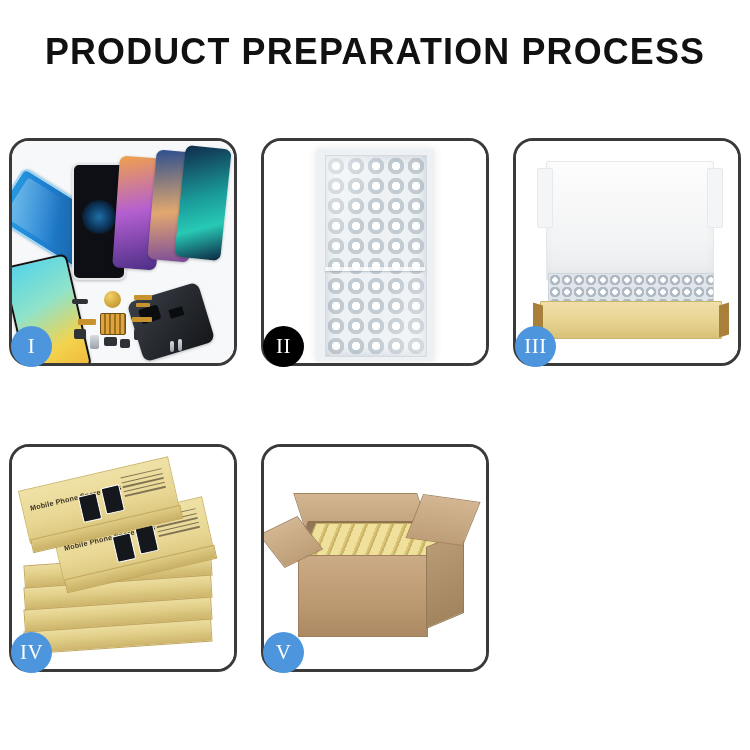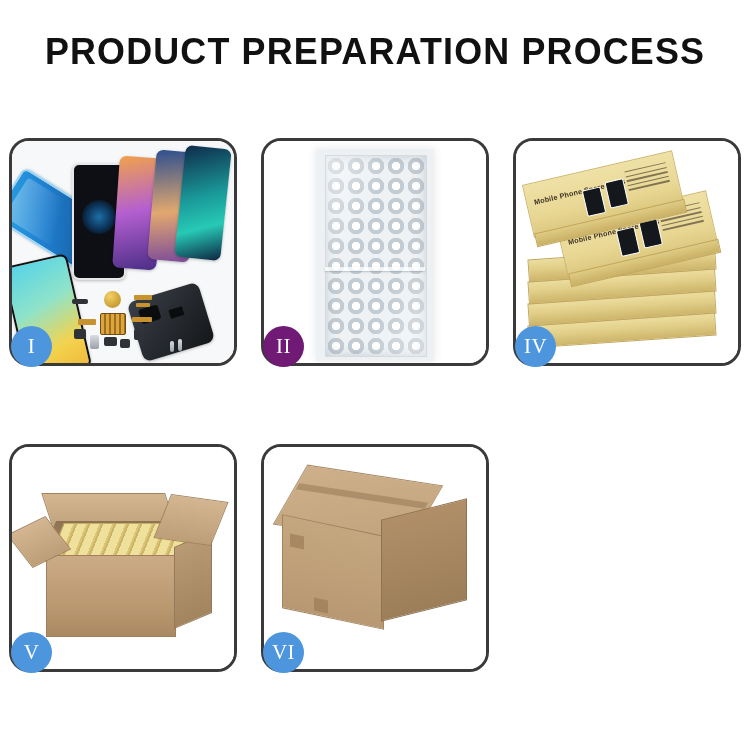--- a/index.html
+++ b/index.html
@@ -77,21 +77,21 @@
     border-radius: 50%;
     background: #4d96de;
     color: #ffffff;
     font-family: "Liberation Serif", serif;
     font-size: 21px;
     line-height: 41px;
     text-align: center;
     letter-spacing: 0.5px;
     z-index: 9;
   }
-  .badge.muted { background: #701a75; }
+  .badge.muted { background: #000000; }
 
   
   .p1 { background: #f7f8f9; }
   .phone {
     position: absolute;
     border-radius: 7px;
     box-shadow: 0 1px 3px rgba(0,0,0,0.25);
   }
   .ph-a { 
     left: 8px; top: 28px; width: 56px; height: 94px;
@@ -382,20 +382,28 @@
   <div class="panel">
     <div class="panel-inner p2">
       <div class="bubble-sheet">
         <div class="bubble-wrap"></div>
         <div class="bubble-seam"></div>
       </div>
     </div>
     <div class="badge muted">II</div>
   </div>
 
+  <div class="panel">
+    <div class="panel-inner p3">
+      <div class="mailer-lid"></div>
+      <div class="mailer-contents"></div>
+      <div class="mailer-base"></div>
+    </div>
+    <div class="badge">III</div>
+  </div>
 
   <div class="panel">
     <div class="panel-inner p4">
       <div class="stack">
         <div class="lay lay4"></div>
         <div class="lay lay3"></div>
         <div class="lay lay2"></div>
         <div class="lay lay1"></div>
 
         <div class="sbox sbox-top2">
@@ -440,25 +448,14 @@
       <div class="carton-inner"></div>
       <div class="goods"></div>
       <div class="carton-body"></div>
       <div class="carton-rside"></div>
       <div class="flap flap-left"></div>
       <div class="flap flap-right"></div>
     </div>
     <div class="badge">V</div>
   </div>
 
-  <div class="panel">
-    <div class="panel-inner p6">
-      <div class="sealed-top"></div>
-      <div class="seal-tape"></div>
-      <div class="sealed-front"></div>
-      <div class="sealed-right"></div>
-      <div class="seal-tab-a"></div>
-      <div class="seal-tab-b"></div>
-    </div>
-    <div class="badge">VI</div>
-  </div>
 
 </div>
 
 </body></html>

